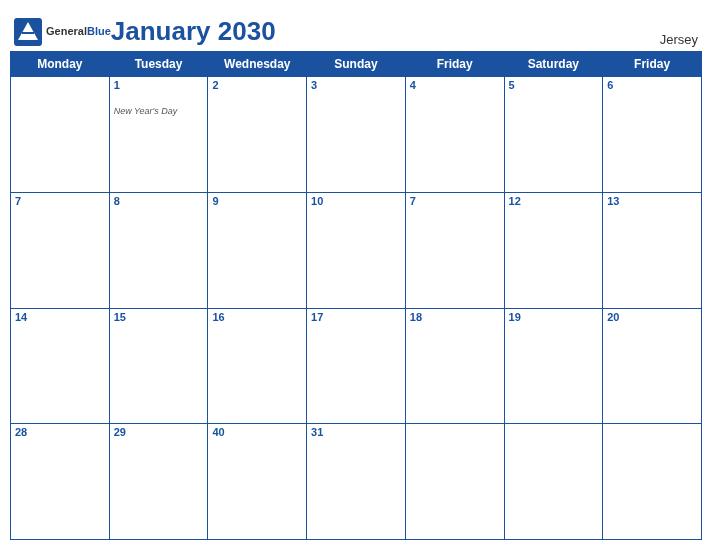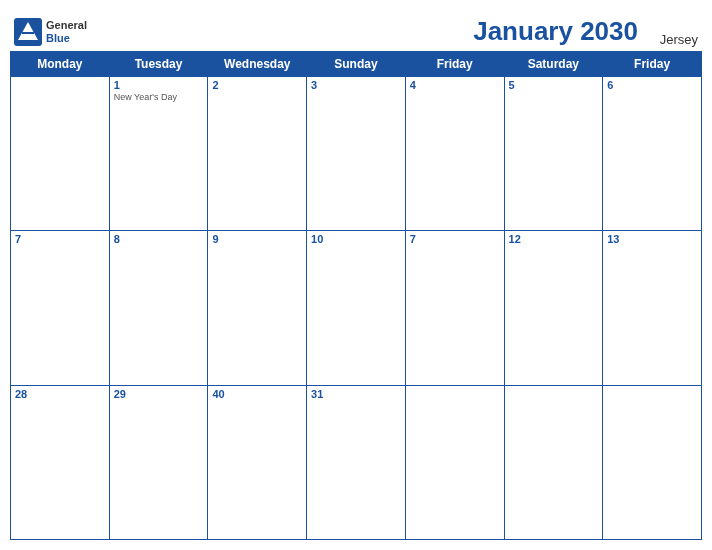--- a/index.html
+++ b/index.html
@@ -18,42 +18,41 @@
       justify-content: space-between;
       padding: 6px 4px 4px 4px;
     }
     .logo {
       display: flex;
       align-items: center;
       gap: 4px;
     }
     .logo-text {
       display: flex;
-      flex-direction: column;
       line-height: 1.1;
     }
     .logo-general {
       font-size: 11px;
       color: #333;
       font-weight: bold;
     }
     .logo-blue {
       font-size: 11px;
       color: #1a52a0;
       font-weight: bold;
     }
     .logo-icon {
       width: 28px;
       height: 28px;
     }
     .month-title {
       font-size: 26px;
       color: #1a52a0;
       font-weight: bold;
-      text-align: right;
+      text-align: left;
       flex: 1;
     }
     .region {
       font-size: 13px;
       color: #333;
       text-align: right;
       min-width: 60px;
       margin-top: 16px;
     }
     .calendar {
@@ -81,22 +80,23 @@
     }
     .day-num {
       font-size: 11px;
       font-weight: bold;
       color: #1a52a0;
       display: block;
     }
     .holiday {
       font-size: 9px;
       color: #555;
-      margin-top: 1px;
+      margin-top: 15px;
       display: block;
+      font-style: italic;
     }
   </style>
 </head>
 <body>
 
 <div class="header">
   <div class="logo">
     <svg class="logo-icon" viewBox="0 0 28 28" xmlns="http://www.w3.org/2000/svg">
       <rect width="28" height="28" rx="3" fill="#1a52a0"></rect>
       <polygon points="14,4 24,22 4,22" fill="white"></polygon>
@@ -164,20 +164,43 @@
         </td>
         <td>
           <span class="day-num">12</span>
         </td>
         <td>
           <span class="day-num">13</span>
         </td>
       </tr>
       <tr>
         <td>
+          <span class="day-num">14</span>
+        </td>
+        <td>
+          <span class="day-num">15</span>
+        </td>
+        <td>
+          <span class="day-num">16</span>
+        </td>
+        <td>
+          <span class="day-num">17</span>
+        </td>
+        <td>
+          <span class="day-num">18</span>
+        </td>
+        <td>
+          <span class="day-num">19</span>
+        </td>
+        <td>
+          <span class="day-num">20</span>
+        </td>
+      </tr>
+      <tr>
+        <td>
           <span class="day-num">28</span>
         </td>
         <td>
           <span class="day-num">29</span>
         </td>
         <td>
           <span class="day-num">40</span>
         </td>
         <td>
           <span class="day-num">31</span>

